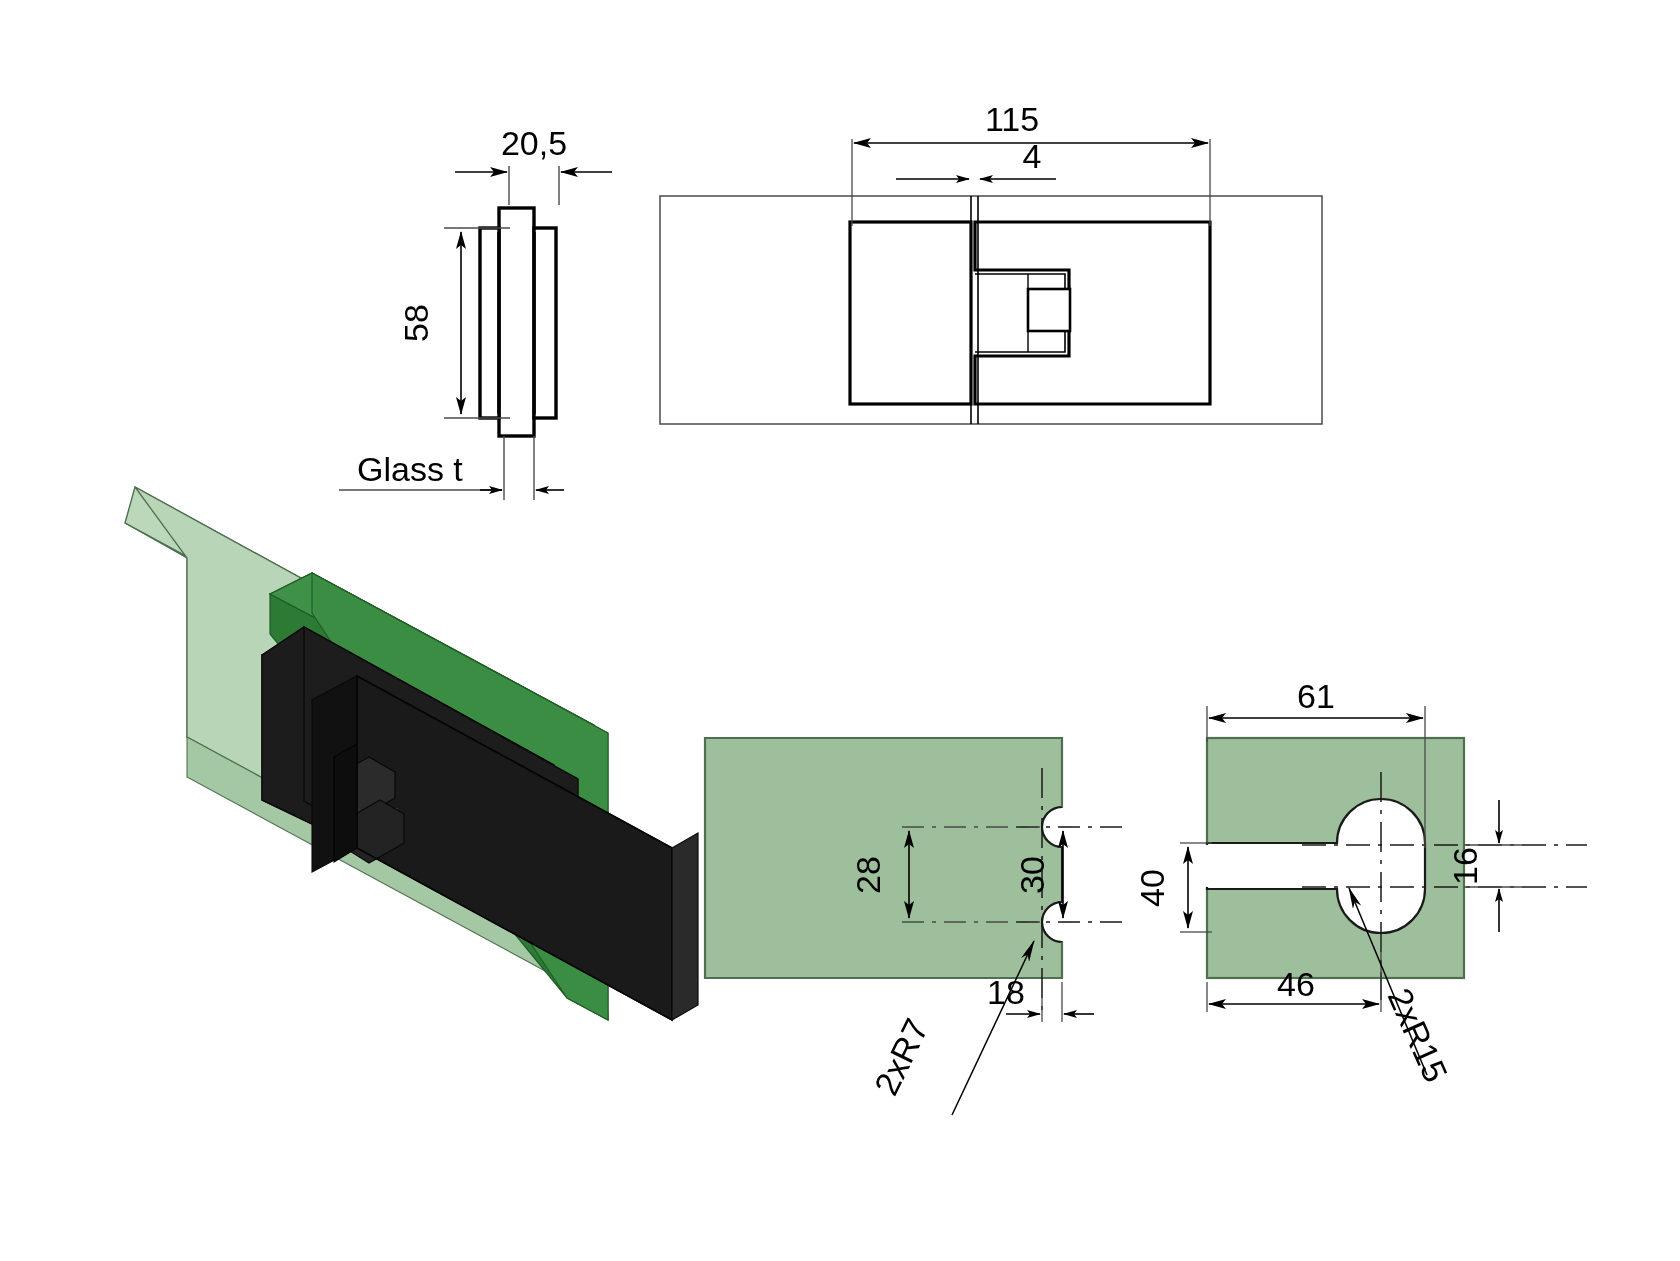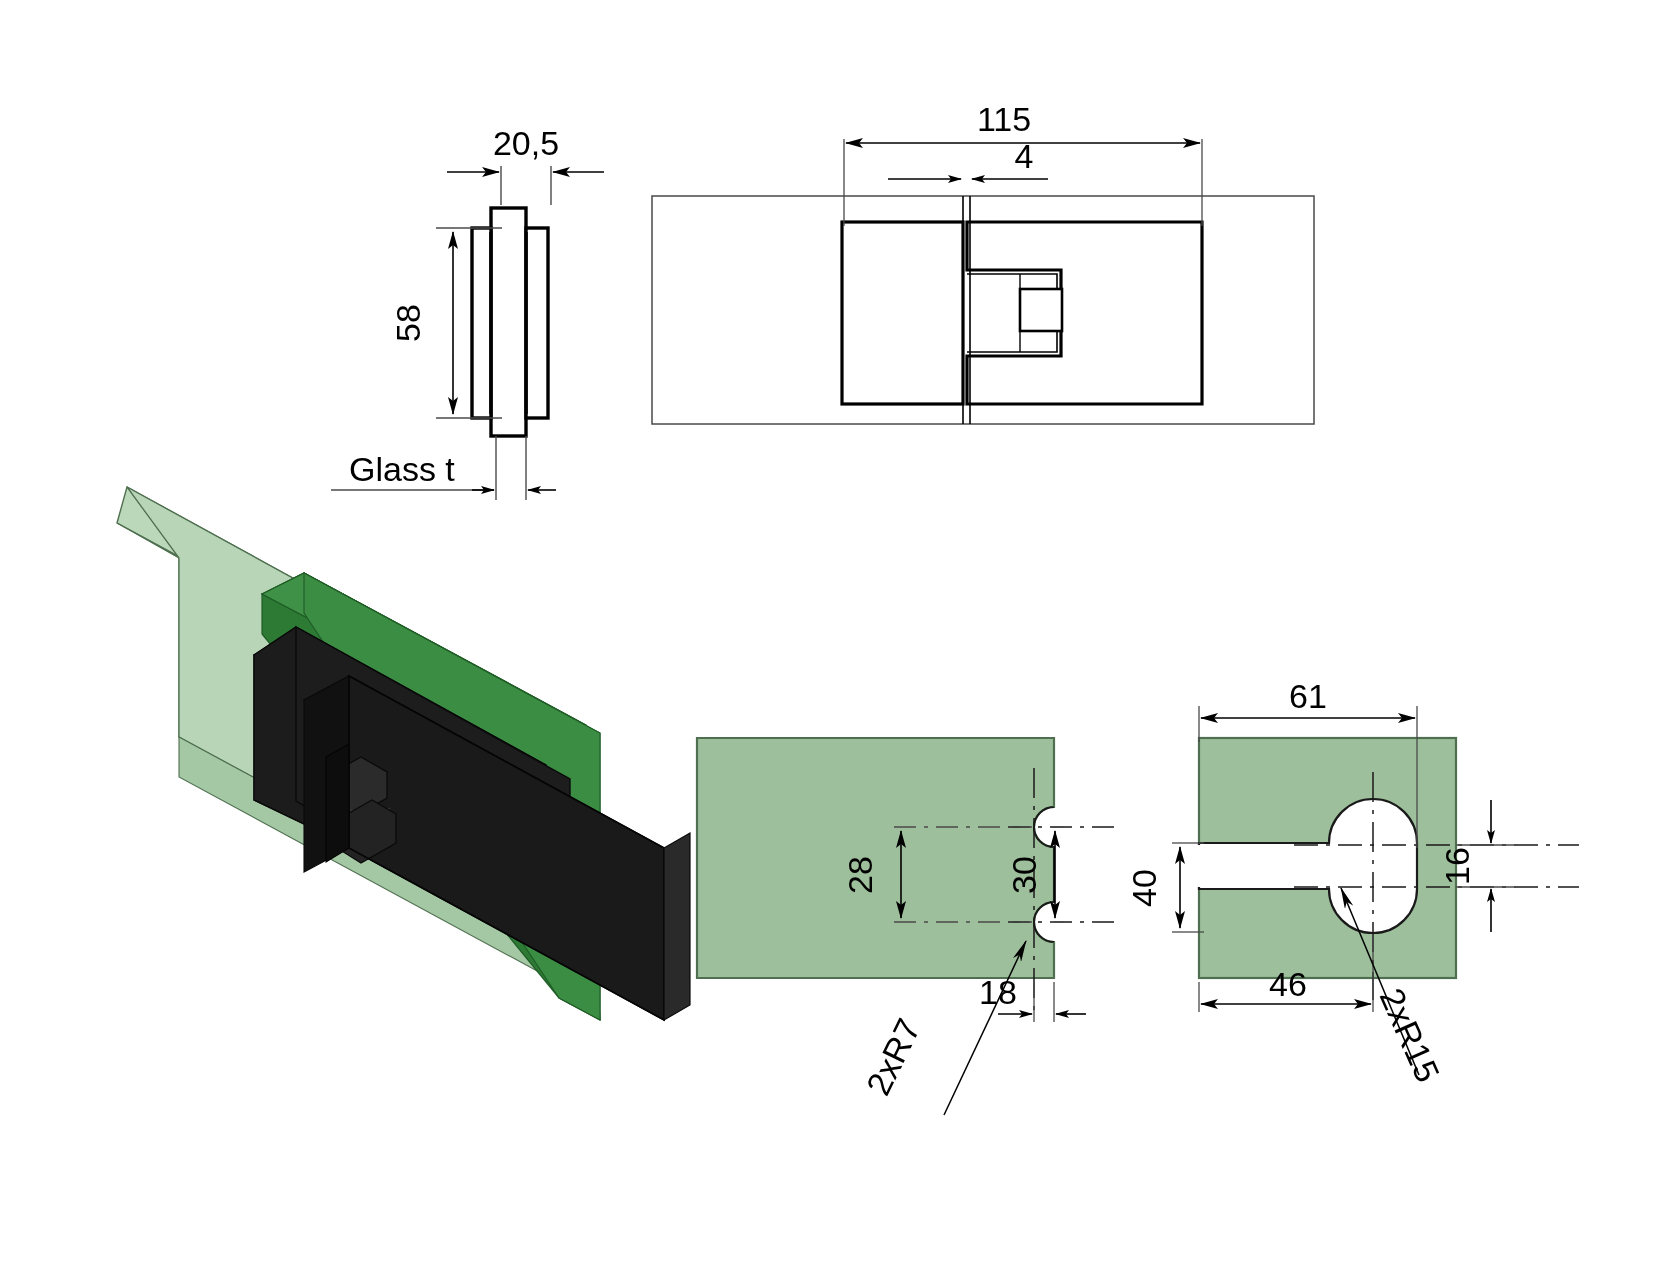--- a/index.html
+++ b/index.html
@@ -9,21 +9,21 @@
   }
   body {
     width: 1680px;
     height: 1261px;
     position: relative;
     font-family: "Liberation Sans", sans-serif;
     overflow: hidden;
   }
   #sheet {
     position: absolute;
-    left: 4px; top: 0;
+    left: 12px; top: 0;
     width: 1472px;
     height: 1261px;
   }
   svg { display: block; }
   .dimtext {
     font-family: "Liberation Sans", sans-serif;
     font-size: 34px;
     fill: #000000;
   }
 </style>

